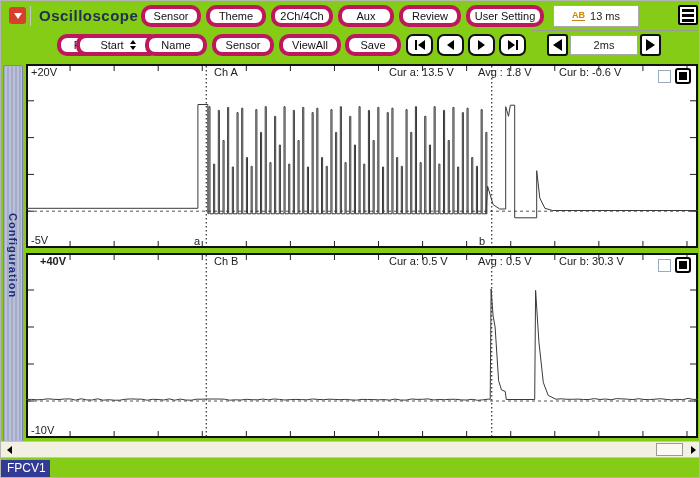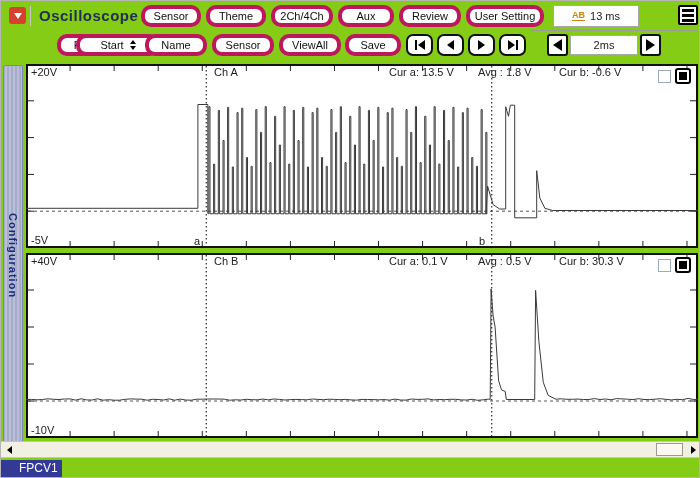--- a/index.html
+++ b/index.html
@@ -53,21 +53,21 @@
   .cb-black { position:absolute; top:4px; right:7px; width:16px; height:16px; background:#fff; border:2px solid #000; border-radius:3px; display:flex; align-items:center; justify-content:center; cursor:pointer; z-index:4; }
   .cb-black .fill { width:8px; height:8px; background:#000; }
 
   
   .hscroll { position:absolute; left:0; top:440px; width:700px; height:17px; background:#f2f0e3; border-top:1px solid #c9c6b5; border-bottom:1px solid #c9c6b5; }
   .hs-left { position:absolute; left:1px; top:1px; width:14px; height:14px; display:flex; align-items:center; justify-content:center; cursor:pointer; }
   .hs-right { position:absolute; right:1px; top:1px; width:14px; height:14px; display:flex; align-items:center; justify-content:center; cursor:pointer; }
   .hs-left .tri-l { border-right-width:5px; border-top-width:4px; border-bottom-width:4px; }
   .hs-right .tri-r { border-left-width:5px; border-top-width:4px; border-bottom-width:4px; }
   .hs-thumb { position:absolute; right:18px; top:1px; width:27px; height:13px; background:#fbfaf2; border:1px solid #9c9a8c; cursor:pointer; }
-  .device-badge { position:absolute; left:0px; top:459px; background:#333a96; color:#fff; font-size:12px; padding:1px 4px 2px 18px; }
+  .device-badge { position:absolute; left:0px; top:459px; background:#333a96; color:#fff; font-size:12px; padding:1px 4px 2px 6px; }
 </style>
 </head>
 <body>
 
 <div class="app">
 
   <div class="row1">
     <div class="app-icon">
         <div class="tri-down"></div>
       </div>
@@ -187,23 +187,23 @@
         <line x1="2" y1="147.2" x2="8" y2="147.2" stroke="#222" stroke-width="1"></line>
         <line x1="664" y1="147.2" x2="670" y2="147.2" stroke="#222" stroke-width="1"></line>
         <line x1="2" y1="147.2" x2="670" y2="147.2" stroke="#555" stroke-width="1" stroke-dasharray="3,3"></line>
         <line x1="180.2281967213115" y1="2" x2="180.2281967213115" y2="182" stroke="#000" stroke-width="1" stroke-dasharray="1.5,2.5"></line>
         <line x1="465.77311475409834" y1="2" x2="465.77311475409834" y2="182" stroke="#000" stroke-width="1" stroke-dasharray="1.5,2.5"></line>
         <path d="M0.0,144.3 L171.9,144.3 L171.9,40.5 L181.8,40.5 L181.8,149.4 L182.9,149.8 L182.9,42.7 L184.0,42.7 L184.0,149.8 L187.6,149.8 L187.6,100.1 L188.7,100.1 L188.7,149.8 L192.3,149.8 L192.3,46.4 L193.4,46.4 L193.4,149.8 L197.0,149.8 L197.0,76.5 L198.1,76.5 L198.1,149.8 L201.6,149.8 L201.6,43.4 L202.7,43.4 L202.7,149.8 L206.3,149.8 L206.3,103.0 L207.4,103.0 L207.4,149.8 L211.0,149.8 L211.0,48.6 L212.1,48.6 L212.1,149.8 L215.7,149.8 L215.7,44.2 L216.8,44.2 L216.8,149.8 L220.4,149.8 L220.4,93.5 L221.5,93.5 L221.5,149.8 L225.1,149.8 L225.1,102.3 L226.2,102.3 L226.2,149.8 L229.8,149.8 L229.8,45.6 L230.9,45.6 L230.9,149.8 L234.5,149.8 L234.5,68.4 L235.6,68.4 L235.6,149.8 L239.2,149.8 L239.2,42.7 L240.3,42.7 L240.3,149.8 L243.9,149.8 L243.9,98.6 L245.0,98.6 L245.0,149.8 L248.6,149.8 L248.6,52.3 L249.7,52.3 L249.7,149.8 L253.3,149.8 L253.3,81.0 L254.4,81.0 L254.4,149.8 L258.0,149.8 L258.0,42.7 L259.1,42.7 L259.1,149.8 L262.7,149.8 L262.7,100.1 L263.8,100.1 L263.8,149.8 L267.3,149.8 L267.3,46.4 L268.4,46.4 L268.4,149.8 L272.0,149.8 L272.0,76.5 L273.1,76.5 L273.1,149.8 L276.7,149.8 L276.7,43.4 L277.8,43.4 L277.8,149.8 L281.4,149.8 L281.4,103.0 L282.5,103.0 L282.5,149.8 L286.1,149.8 L286.1,48.6 L287.2,48.6 L287.2,149.8 L290.8,149.8 L290.8,44.2 L291.9,44.2 L291.9,149.8 L295.5,149.8 L295.5,93.5 L296.6,93.5 L296.6,149.8 L300.2,149.8 L300.2,102.3 L301.3,102.3 L301.3,149.8 L304.9,149.8 L304.9,45.6 L306.0,45.6 L306.0,149.8 L309.6,149.8 L309.6,68.4 L310.7,68.4 L310.7,149.8 L314.3,149.8 L314.3,42.7 L315.4,42.7 L315.4,149.8 L319.0,149.8 L319.0,98.6 L320.1,98.6 L320.1,149.8 L323.7,149.8 L323.7,52.3 L324.8,52.3 L324.8,149.8 L328.4,149.8 L328.4,81.0 L329.5,81.0 L329.5,149.8 L333.0,149.8 L333.0,42.7 L334.1,42.7 L334.1,149.8 L337.7,149.8 L337.7,100.1 L338.8,100.1 L338.8,149.8 L342.4,149.8 L342.4,46.4 L343.5,46.4 L343.5,149.8 L347.1,149.8 L347.1,76.5 L348.2,76.5 L348.2,149.8 L351.8,149.8 L351.8,43.4 L352.9,43.4 L352.9,149.8 L356.5,149.8 L356.5,103.0 L357.6,103.0 L357.6,149.8 L361.2,149.8 L361.2,48.6 L362.3,48.6 L362.3,149.8 L365.9,149.8 L365.9,44.2 L367.0,44.2 L367.0,149.8 L370.6,149.8 L370.6,93.5 L371.7,93.5 L371.7,149.8 L375.3,149.8 L375.3,102.3 L376.4,102.3 L376.4,149.8 L380.0,149.8 L380.0,45.6 L381.1,45.6 L381.1,149.8 L384.7,149.8 L384.7,68.4 L385.8,68.4 L385.8,149.8 L389.4,149.8 L389.4,42.7 L390.5,42.7 L390.5,149.8 L394.1,149.8 L394.1,98.6 L395.2,98.6 L395.2,149.8 L398.7,149.8 L398.7,52.3 L399.9,52.3 L399.9,149.8 L403.4,149.8 L403.4,81.0 L404.5,81.0 L404.5,149.8 L408.1,149.8 L408.1,42.7 L409.2,42.7 L409.2,149.8 L412.8,149.8 L412.8,100.1 L413.9,100.1 L413.9,149.8 L417.5,149.8 L417.5,46.4 L418.6,46.4 L418.6,149.8 L422.2,149.8 L422.2,76.5 L423.3,76.5 L423.3,149.8 L426.9,149.8 L426.9,43.4 L428.0,43.4 L428.0,149.8 L431.6,149.8 L431.6,103.0 L432.7,103.0 L432.7,149.8 L436.3,149.8 L436.3,48.6 L437.4,48.6 L437.4,149.8 L441.0,149.8 L441.0,44.2 L442.1,44.2 L442.1,149.8 L445.7,149.8 L445.7,93.5 L446.8,93.5 L446.8,149.8 L450.4,149.8 L450.4,102.3 L451.5,102.3 L451.5,149.8 L455.1,149.8 L455.1,45.6 L456.2,45.6 L456.2,149.8 L459.8,149.8 L459.8,68.4 L460.9,68.4 L460.9,149.8 L460.0,149.8 L461.6,122.2 L467.1,140.6 L473.7,145.0 L479.7,145.0 L479.7,42.7 L482.5,52.3 L484.3,41.2 L488.7,41.2 L488.7,153.8 L510.7,153.8 L510.7,106.7 L513.8,134.0 L518.9,144.3 L526.6,146.5 L672.0,146.5 " fill="none" stroke="#3a3a3a" stroke-width="1"></path>
       </svg>
     </div>
 
   <div class="plot" id="plotB" style="top:252px;width:672px;height:185px;">
-    <div class="plbl" style="left:5px;top:2px;">+40V</div>
+    <div class="plbl" style="left:14px;top:2px;font-weight:bold;">+40V</div>
     <div class="plbl" style="left:188px;top:2px;">Ch B</div>
-    <div class="plbl" style="left:363px;top:2px;">Cur a: 0.1 V</div>
+    <div class="plbl" style="left:363px;top:2px;">Cur a: 0.5 V</div>
     <div class="plbl" style="left:452px;top:2px;">Avg : 0.5 V</div>
     <div class="plbl" style="left:533px;top:2px;">Cur b: 30.3 V</div>
     <div class="plbl" style="left:5px;bottom:2px;">-10V</div>
     <div class="cb-white"></div>
     <div class="cb-black">
         <div class="fill"></div>
       </div>
   <svg width="672" height="185">
         <rect x="1" y="1" width="670" height="183" fill="none" stroke="#111" stroke-width="2"></rect>
         <line x1="44.0655737704918" y1="2" x2="44.0655737704918" y2="7" stroke="#222" stroke-width="1"></line>

